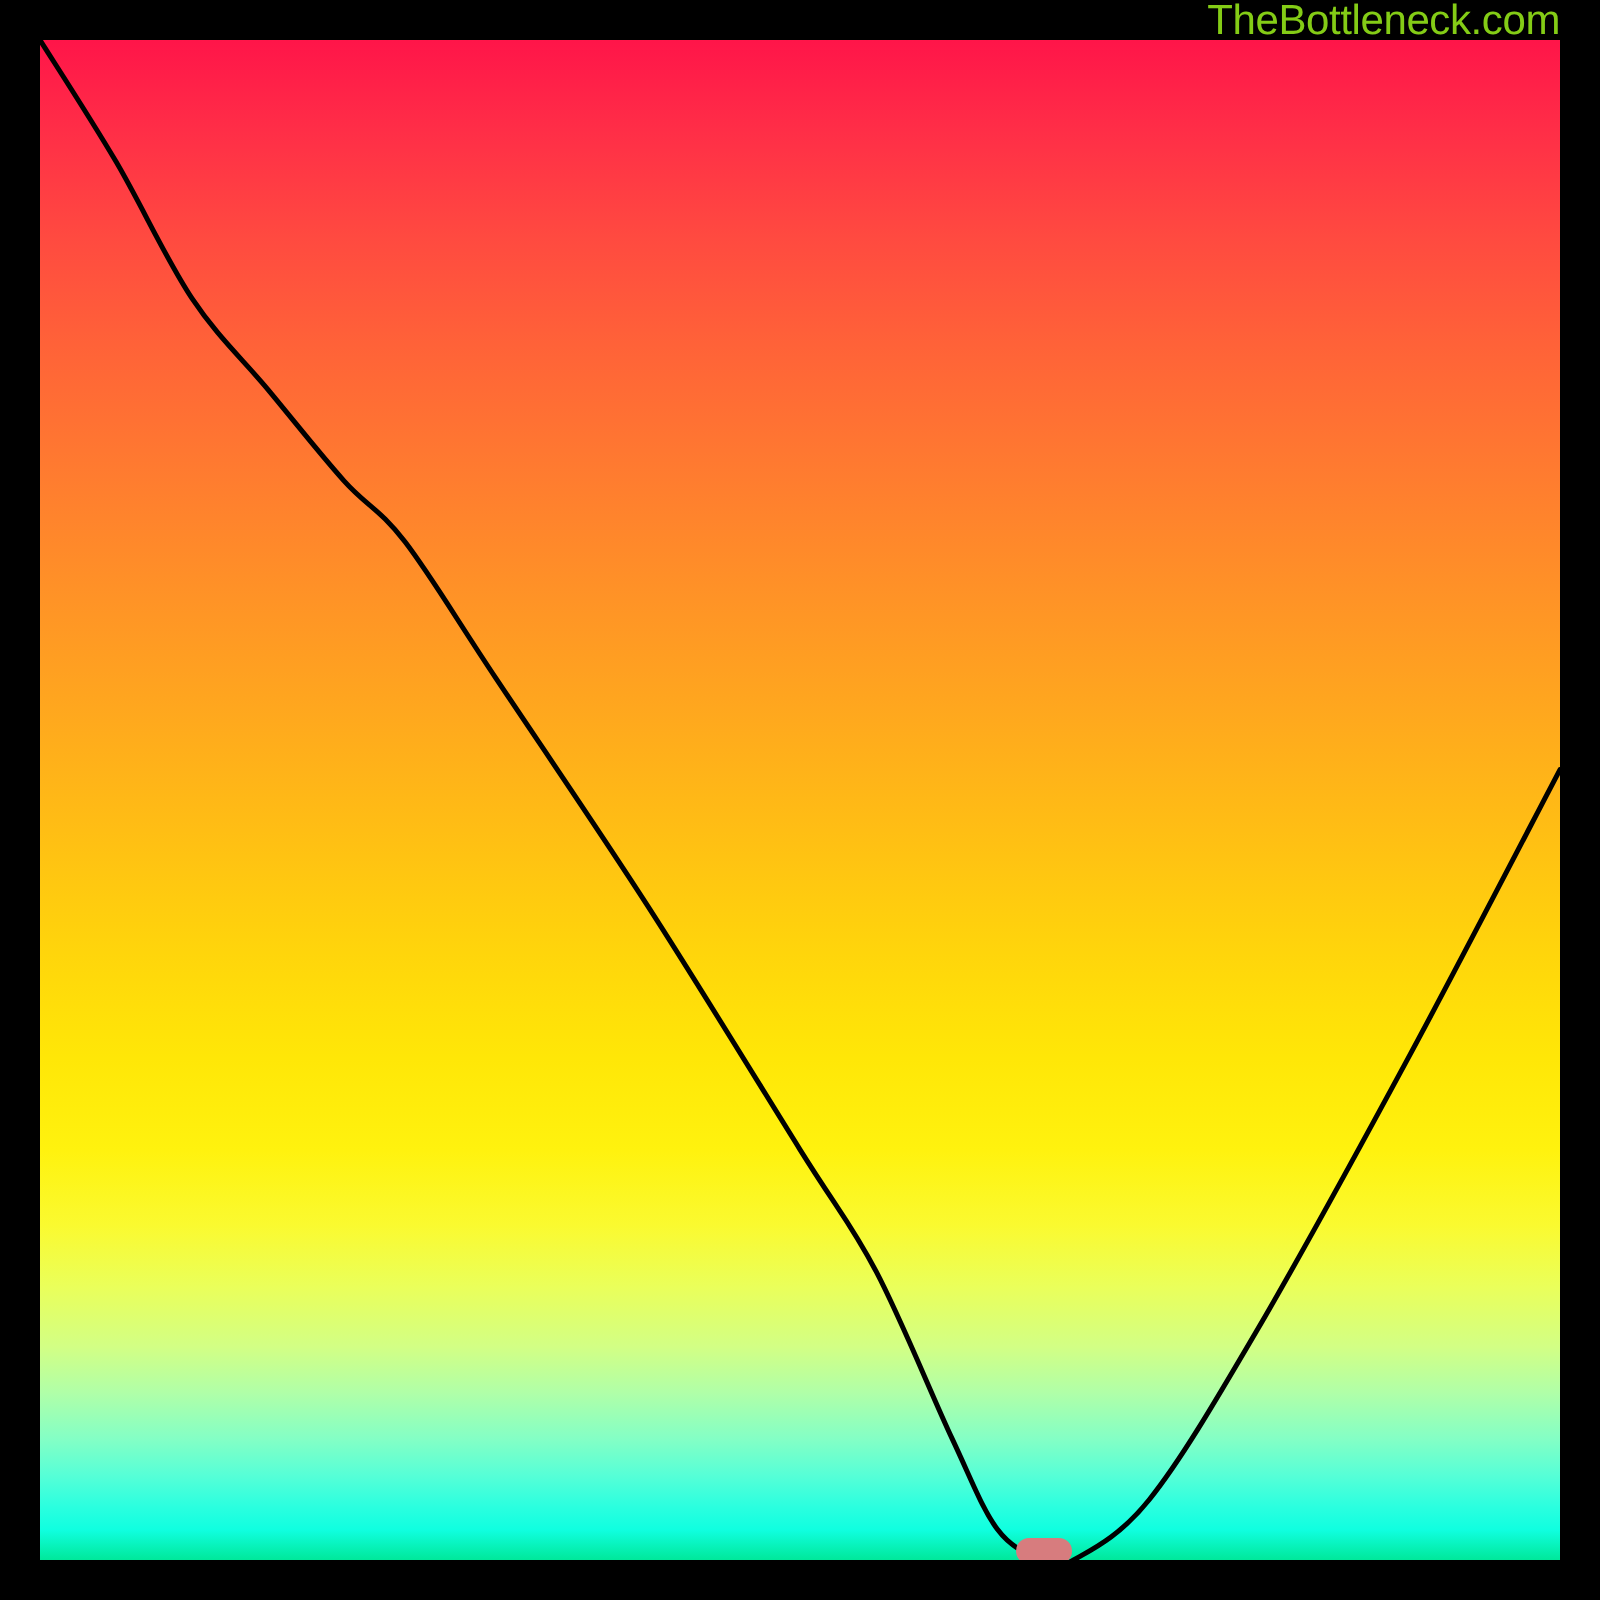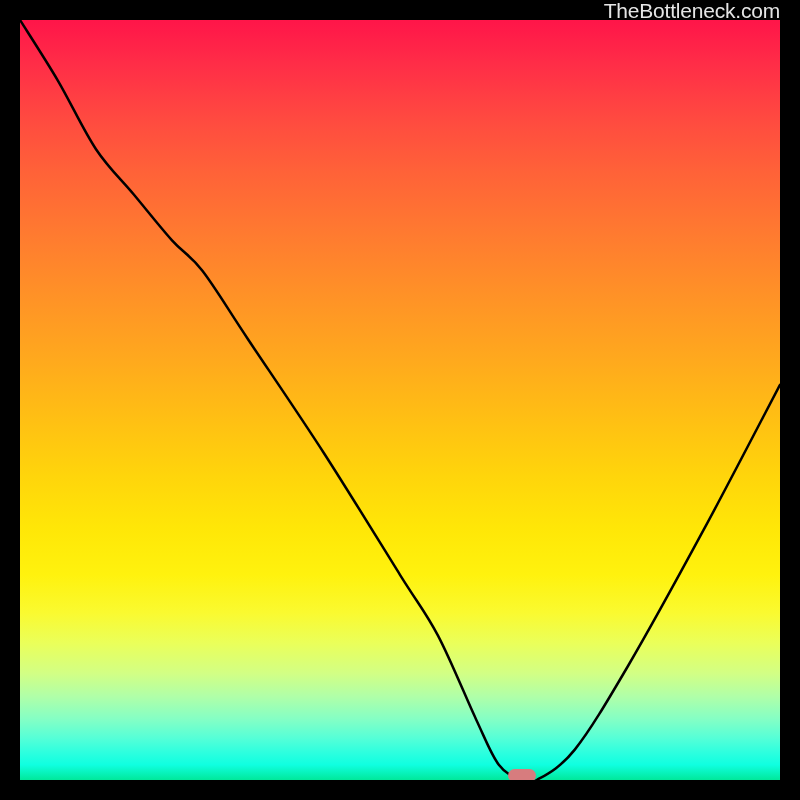--- a/index.html
+++ b/index.html
@@ -45,21 +45,21 @@
       #55ffd7 94.5%,
       #2bffdf 96.5%,
       #10ffe0 98%,
       #00e89a 100%
     );
   }
   .watermark {
     position: absolute;
     top: -1px;
     right: 20px;
-    color: #e5e5e5;
+    color: #84cc16;
     font-size: 21px;
     font-weight: 500;
     z-index: 10;
     letter-spacing: -0.2px;
   }
   svg.curve {
     position: absolute;
     top: 0;
     left: 0;
     width: 100%;

